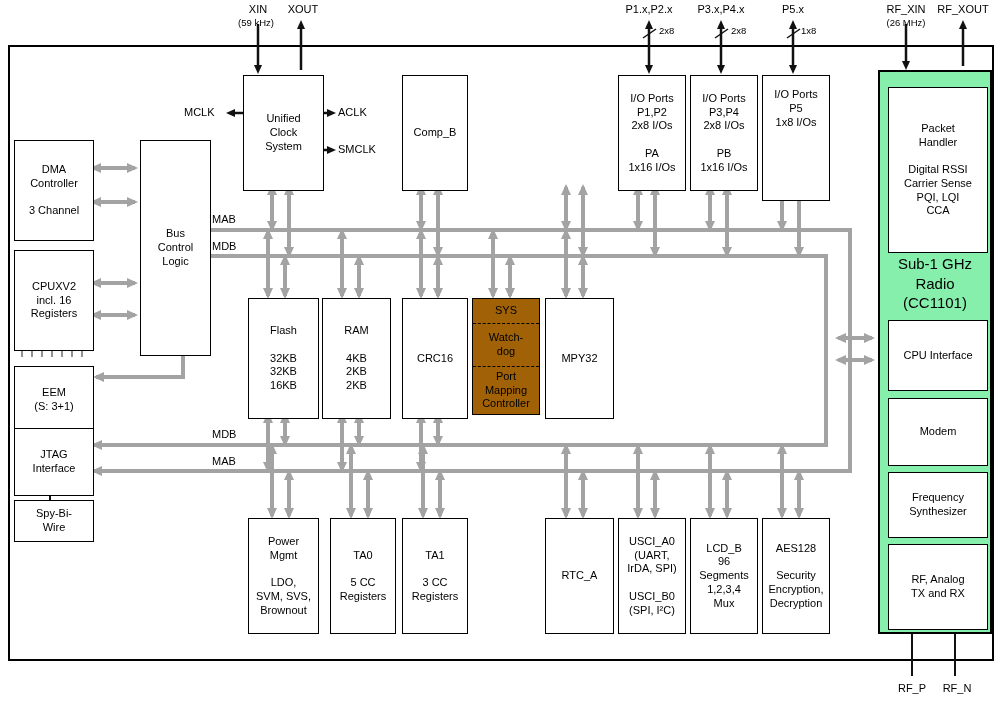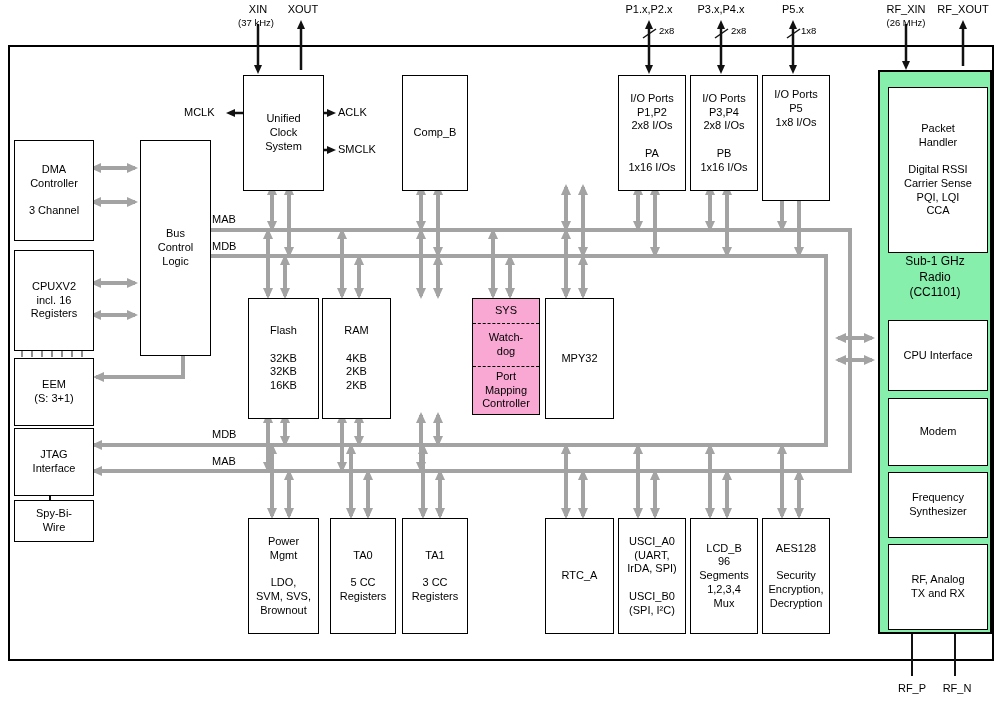--- a/index.html
+++ b/index.html
@@ -4,25 +4,25 @@
 <style>
   html,body{margin:0;padding:0}
   body{font-family:"Liberation Sans","DejaVu Sans",sans-serif;background:#fff;color:#000}
   .stage{position:relative;width:1000px;height:701px;background:#fff;overflow:hidden}
   .chip{position:absolute;left:8px;top:45px;width:982px;height:612px;border:2px solid #000;background:#fff}
   svg.wires{position:absolute;left:0;top:0}
   .block{position:absolute;border:1.6px solid #000;background:#fff;display:flex;align-items:center;justify-content:center;
          text-align:center;white-space:pre-line;font-size:11px;line-height:1.25;padding:2px}
   .top-align{align-items:flex-start;padding-top:12px}
   .radio{position:absolute;left:878px;top:70px;width:110px;height:560px;background:#86efac;border:2px solid #000}
-  .radio-title{position:absolute;left:8px;top:182px;width:94px;text-align:center;white-space:pre-line;font-size:12px;line-height:1.3}
+  .radio-title{position:absolute;left:8px;top:182px;width:94px;text-align:center;white-space:pre-line;font-size:15px;line-height:1.3}
   .label{position:absolute;font-size:11px;line-height:1.2;white-space:pre}
   .small{font-size:9.5px}
   .pin{transform:translateX(-50%)}
-  .sysbox{position:absolute;left:472px;top:298px;width:66px;height:115px;border:1.6px solid #000;background:#f9a8d4;
+  .sysbox{position:absolute;left:472px;top:298px;width:66px;height:115px;border:1.6px solid #000;background:#a16207;
           display:flex;flex-direction:column;font-size:11px;text-align:center}
   .sys-part{display:flex;align-items:center;justify-content:center;white-space:pre-line;line-height:1.25}
   .sys-t{height:24px}
   .sys-m{height:42px;border-top:1.5px dashed #000}
   .sys-b{flex:1;border-top:1.5px dashed #000}
 </style>
 </head>
 <body>
 
 <div class="stage">
@@ -133,21 +133,21 @@
         <line x1="32" y1="346" x2="32" y2="357"></line>
       <line x1="42" y1="346" x2="42" y2="357"></line>
         <line x1="52" y1="346" x2="52" y2="357"></line>
       <line x1="62" y1="346" x2="62" y2="357"></line>
         <line x1="72" y1="346" x2="72" y2="357"></line>
       <line x1="82" y1="346" x2="82" y2="357"></line>
     </g>
   </svg>
 
   <div class="label pin" style="left:258px;top:3px">XIN</div>
-  <div class="label pin small" style="left:256px;top:17px">(37 kHz)</div>
+  <div class="label pin small" style="left:256px;top:17px">(59 kHz)</div>
   <div class="label pin" style="left:303px;top:3px">XOUT</div>
   <div class="label pin" style="left:649px;top:3px">P1.x,P2.x</div>
   <div class="label small" style="left:659px;top:25px">2x8</div>
   <div class="label pin" style="left:721px;top:3px">P3.x,P4.x</div>
   <div class="label small" style="left:731px;top:25px">2x8</div>
   <div class="label pin" style="left:793px;top:3px">P5.x</div>
   <div class="label small" style="left:801px;top:25px">1x8</div>
   <div class="label pin" style="left:906px;top:3px">RF_XIN</div>
   <div class="label pin small" style="left:906px;top:17px">(26 MHz)</div>
   <div class="label pin" style="left:963px;top:3px">RF_XOUT</div>
@@ -163,21 +163,21 @@
   <div class="label" style="left:212px;top:428px">MDB</div>
   <div class="label" style="left:212px;top:455px">MAB</div>
 
   <div class="block" style="left:14px;top:140px;width:74px;height:95px">DMA
 Controller
 
 3 Channel</div>
   <div class="block" style="left:14px;top:250px;width:74px;height:95px">CPUXV2
 incl. 16
 Registers</div>
-  <div class="block" style="left:14px;top:358px;width:74px;height:62px">EEM
+  <div class="block" style="left:14px;top:366px;width:74px;height:62px">EEM
 (S: 3+1)</div>
   <div class="block" style="left:14px;top:428px;width:74px;height:62px">JTAG
 Interface</div>
   <div class="block" style="left:14px;top:500px;width:74px;height:36px">Spy-Bi-
 Wire</div>
   <div class="block" style="left:243px;top:75px;width:75px;height:110px">Unified
 Clock
 System</div>
 
   <div class="block" style="left:140px;top:140px;width:65px;height:210px">Bus
@@ -203,20 +203,21 @@
   <div class="block" style="left:248px;top:298px;width:65px;height:115px">Flash
 
 32KB
 32KB
 16KB</div>
   <div class="block" style="left:322px;top:298px;width:63px;height:115px">RAM
 
 4KB
 2KB
 2KB</div>
+  <div class="block" style="left:402px;top:298px;width:60px;height:115px">CRC16</div>
   <div class="sysbox">
     <div class="sys-part sys-t">SYS</div>
     <div class="sys-part sys-m">Watch-
 dog</div>
     <div class="sys-part sys-b">Port
 Mapping
 Controller</div>
   </div>
   <div class="block" style="left:545px;top:298px;width:63px;height:115px">MPY32</div>
 

